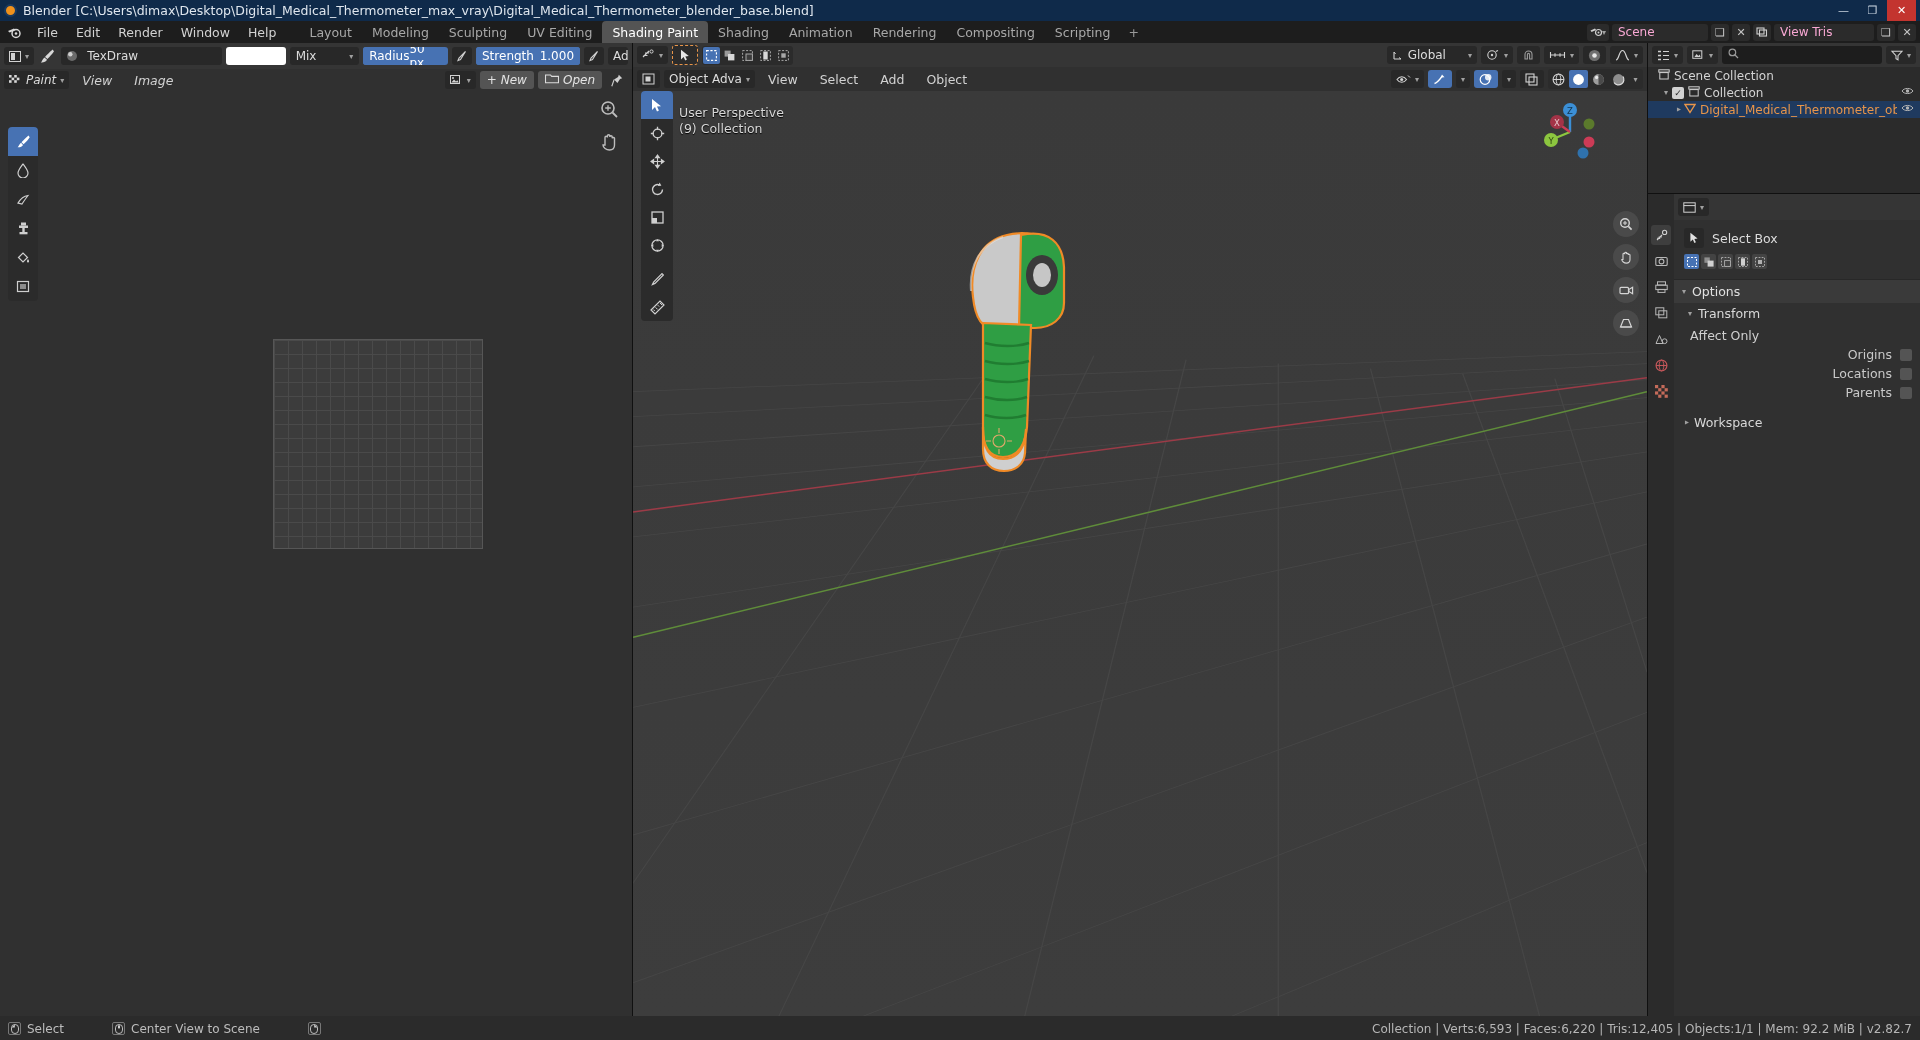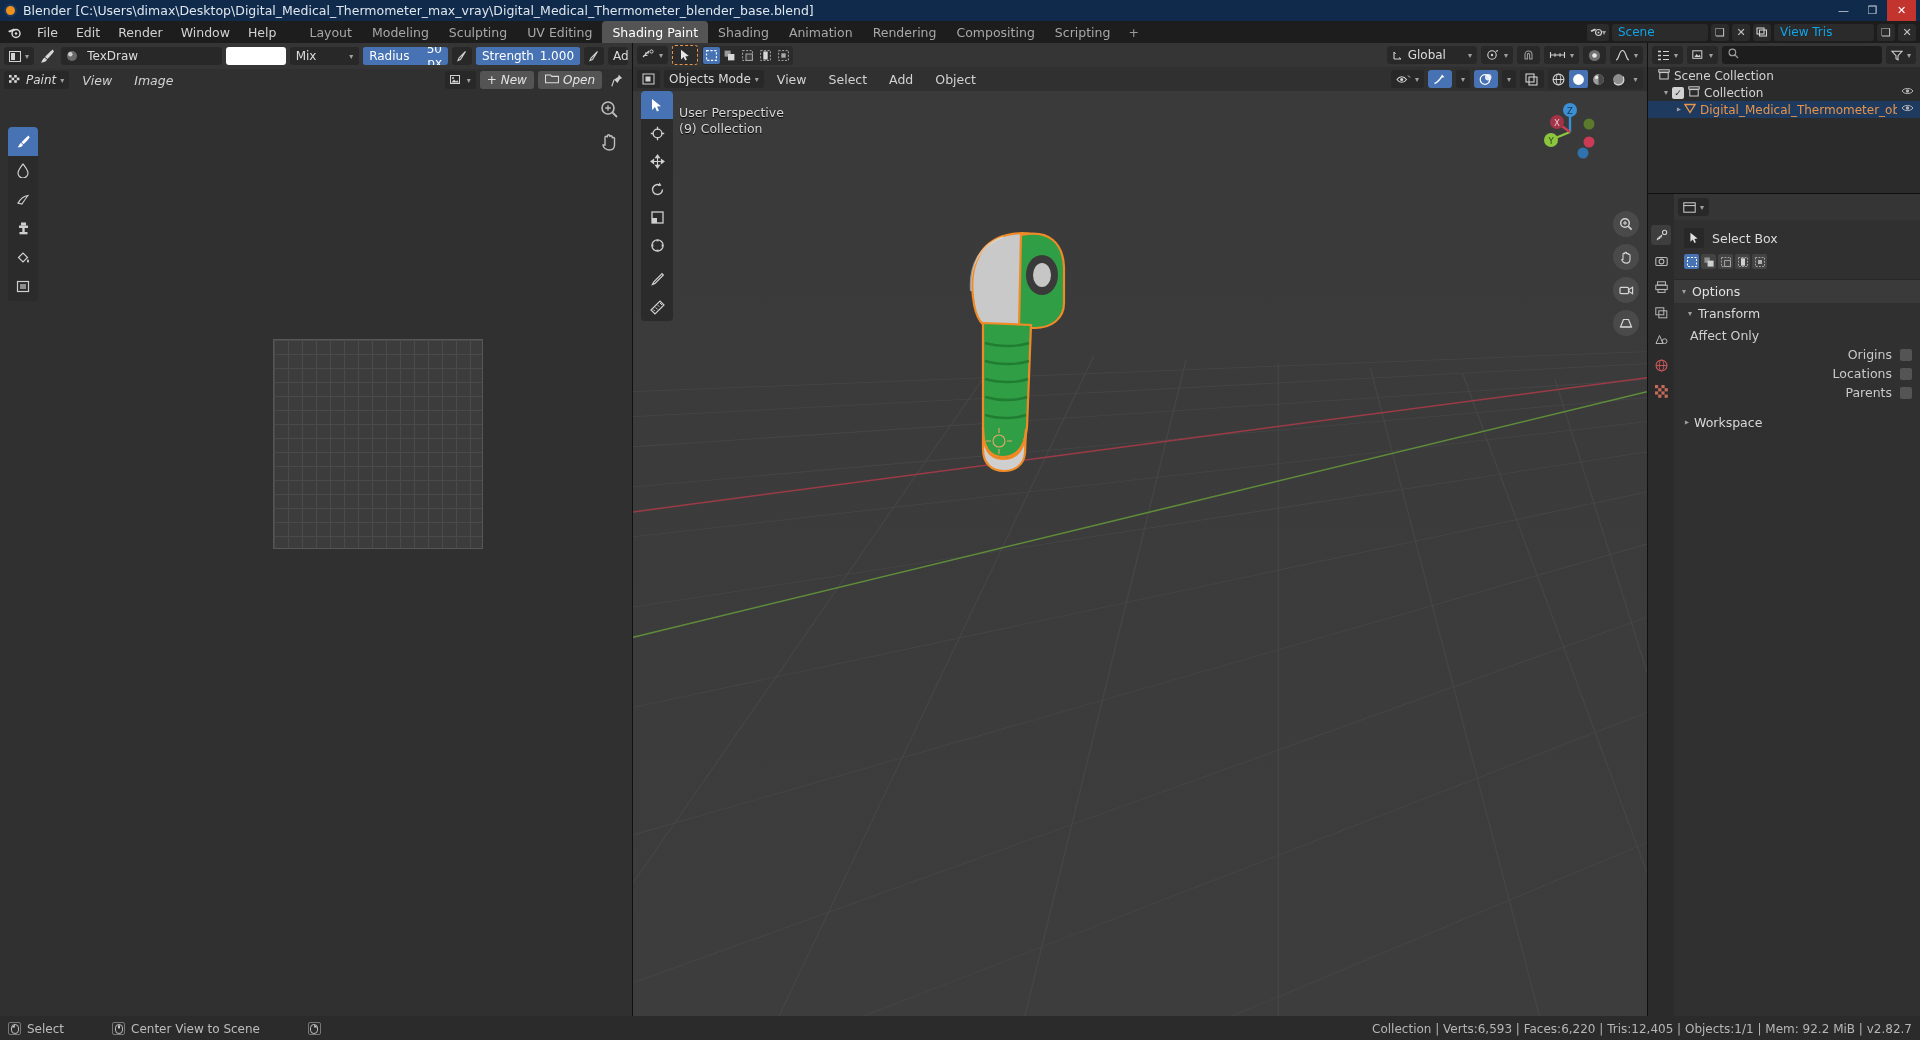--- a/index.html
+++ b/index.html
@@ -37,21 +37,21 @@
   .ws-tabs { display:flex; align-items:flex-start; margin-left:14px; }
   .ws-tab {
     padding:3px 10px 3px; font-size:12.5px; color:#a8a8a8; white-space:nowrap;
     border-radius:4px 4px 0 0; display:flex; align-items:center; height:22px;
   }
   .ws-tab.active { background:#545454; color:#ffffff; }
   .ws-tab.plus { color:#9a9a9a; padding:0 8px; }
   .topbar-right { margin-left:auto; display:flex; align-items:center; gap:3px; padding-right:4px; }
   .tb-field {
     background:#2b2b2b;border-radius:3px;height:17px;display:flex;align-items:center;
-    padding:0 6px;font-size:12px;color:#0ea5e9;gap:4px;
+    padding:0 6px;font-size:12px;color:#f9a8d4;gap:4px;
   }
   .tb-icobtn {
     background:#2b2b2b;border-radius:3px;height:17px;min-width:18px;display:flex;
     align-items:center;justify-content:center;color:#c6c6c6;font-size:11px;padding:0 3px;
   }
   
   #main { display:flex; height:973px; }
   
   #imgeditor { width:632px; background:#303030; display:flex; flex-direction:column; position:relative; }
   .hdr { height:26px; background:#353535; display:flex; align-items:center; padding:0 4px; gap:4px; }
@@ -61,21 +61,20 @@
     padding:0 5px; gap:4px; font-size:12px; color:#dcdcdc; white-space:nowrap;
   }
   .btn-grey {
     background:#545454; border-radius:3px; height:18px; display:flex; align-items:center;
     padding:0 7px; gap:4px; font-size:12px; color:#e3e3e3; white-space:nowrap;
   }
   .slider-blue {
     background:#4772b3; border-radius:3px; height:18px; display:flex; align-items:center;
     justify-content:space-between; padding:0 6px; font-size:12px; color:#ffffff; position:relative;
     overflow:hidden;
-    text-align:right;
   }
   .slider-blue .fillpart{ position:absolute; left:0;top:0;bottom:0;background:#4772b3; }
   .slider-blue span { position:relative; z-index:2; }
   .colorswatch { background:#ffffff; border-radius:3px; height:18px; width:62px; }
   .dropdown { background:#282828; border-radius:3px; height:18px; display:flex;
     align-items:center; justify-content:space-between; padding:0 6px; font-size:12px;
     color:#dcdcdc; }
   .chev { font-size:8px; color:#a0a0a0; }
   
   #lefttools {
@@ -470,21 +469,21 @@
     </div>
 
     <div class="vp-hdr" style="background:#303030;">
       <div class="btn-dark">
         <svg width="13" height="12" viewBox="0 0 13 12">
             <rect x="1" y="1" width="11" height="10" fill="none" stroke="#d2d2d2" stroke-width="1"></rect>
             <rect x="3.5" y="3.5" width="5" height="5" fill="#d2d2d2"></rect>
           </svg>
       </div>
       <div class="btn-dark">
-        <span>Objects Mode</span>
+        <span>Object Adva</span>
         <span class="chev">▾</span>
       </div>
       <div class="menu-item">View</div>
       <div class="menu-item">Select</div>
       <div class="menu-item">Add</div>
       <div class="menu-item">Object</div>
       <div style="flex:1 1 auto;"></div>
       <div class="btn-dark">
         <svg width="15" height="11" viewBox="0 0 15 11">
             <path d="M1 5.5 C3.5 1.8 8 1.8 10.5 5.5 C8 9.2 3.5 9.2 1 5.5 Z" fill="none" stroke="#d2d2d2" stroke-width="1.1"></path>

